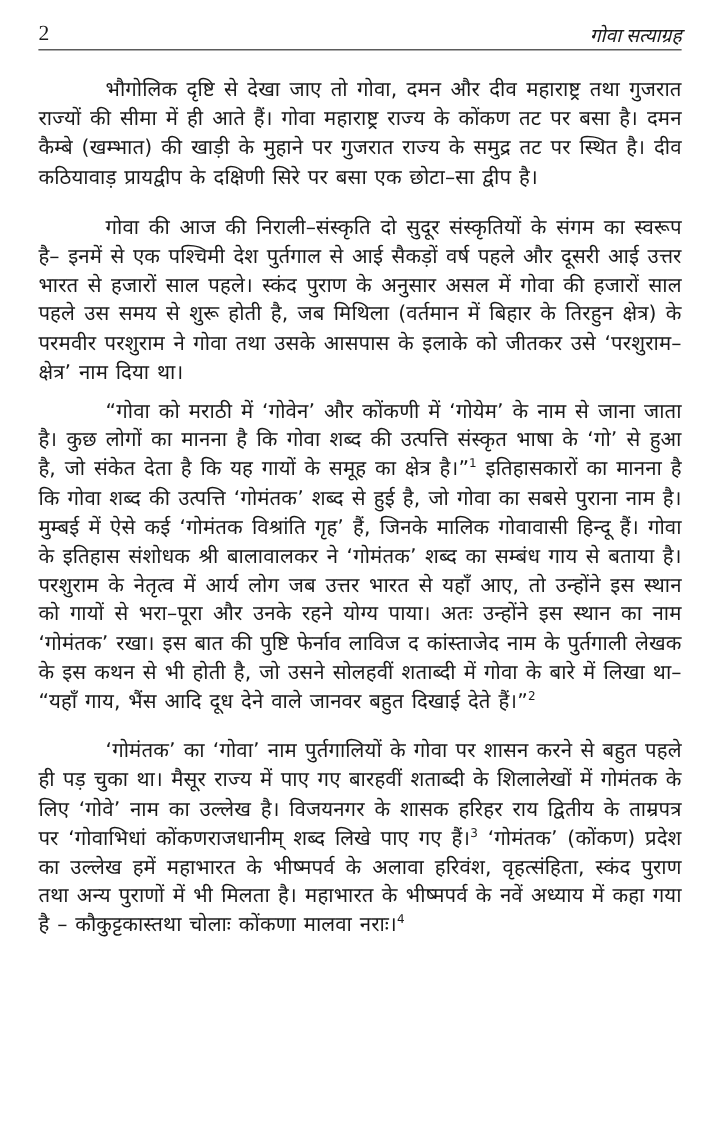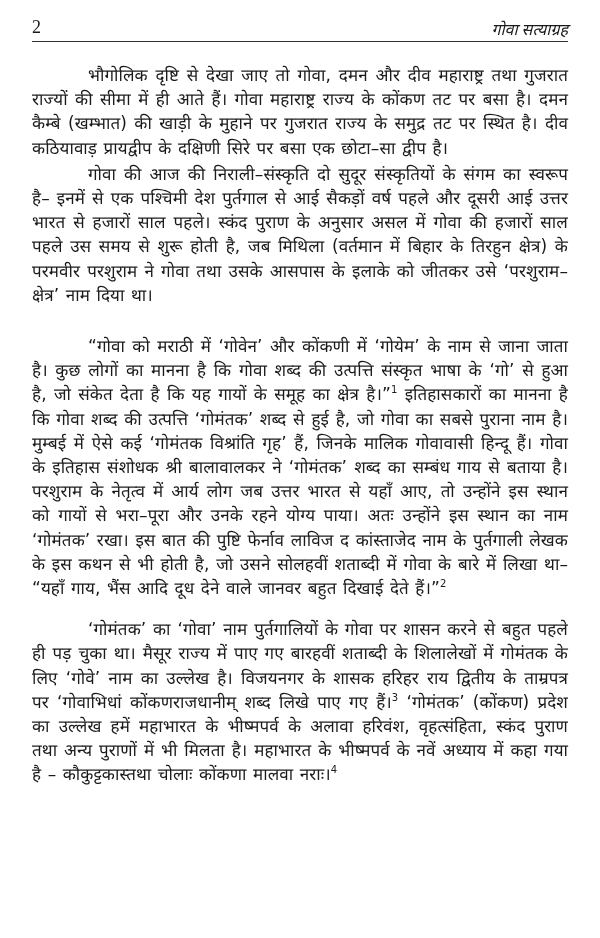--- a/index.html
+++ b/index.html
@@ -51,22 +51,22 @@
       text-align: justify;
       text-indent: 56px;
       letter-spacing: 0.1px;
       word-spacing: 1px;
     }
     .para sup {
       font-size: 10px;
       line-height: 0;
       vertical-align: super;
     }
-    .p1 { margin-bottom: 2px; }
-    .p2 { margin-bottom: 27px; }
+    .p1 { margin-bottom: 18px; }
+    .p2 { margin-bottom: 8px; }
     .p3 { margin-bottom: 17px; }
   </style>
 </head>
 <body>
 
 <div class="page">
 
   <div class="running-head">
     <span class="page-number">2</span>
     <span class="book-title">गोवा सत्याग्रह</span>

